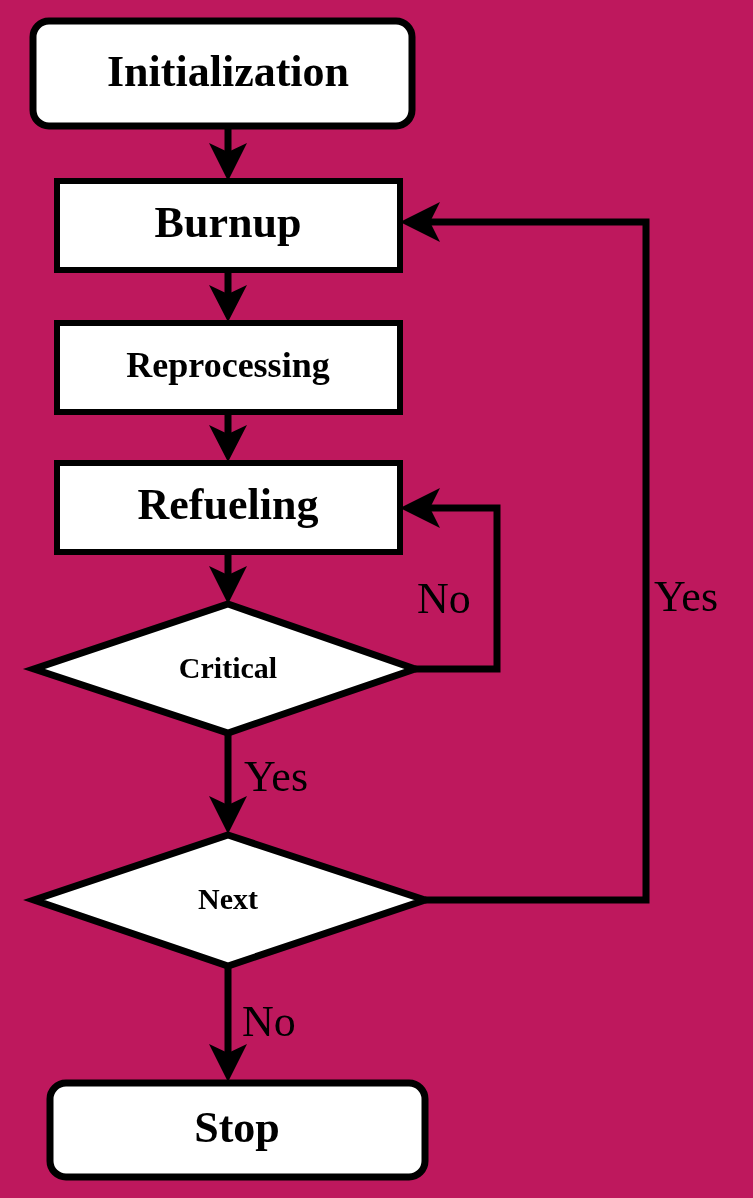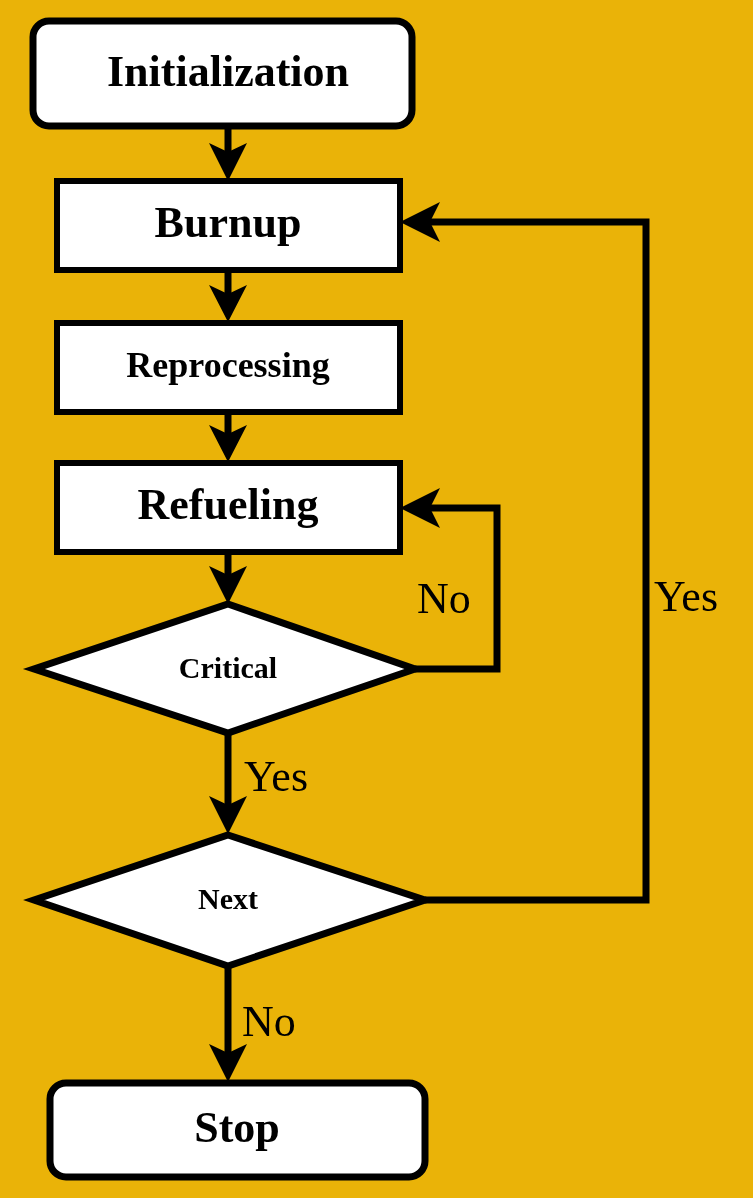--- a/index.html
+++ b/index.html
@@ -10,21 +10,21 @@
   body {
     width: 753px;
     height: 1198px;
     font-family: "Liberation Serif", serif;
     overflow: hidden;
   }
   #flowchart-root {
     position: relative;
     width: 753px;
     height: 1198px;
-    background: #eab308;
+    background: #be185d;
   }
   svg.flow-canvas {
     position: absolute;
     top: 0;
     left: 0;
     width: 753px;
     height: 1198px;
     display: block;
   }
   .node-shape {

